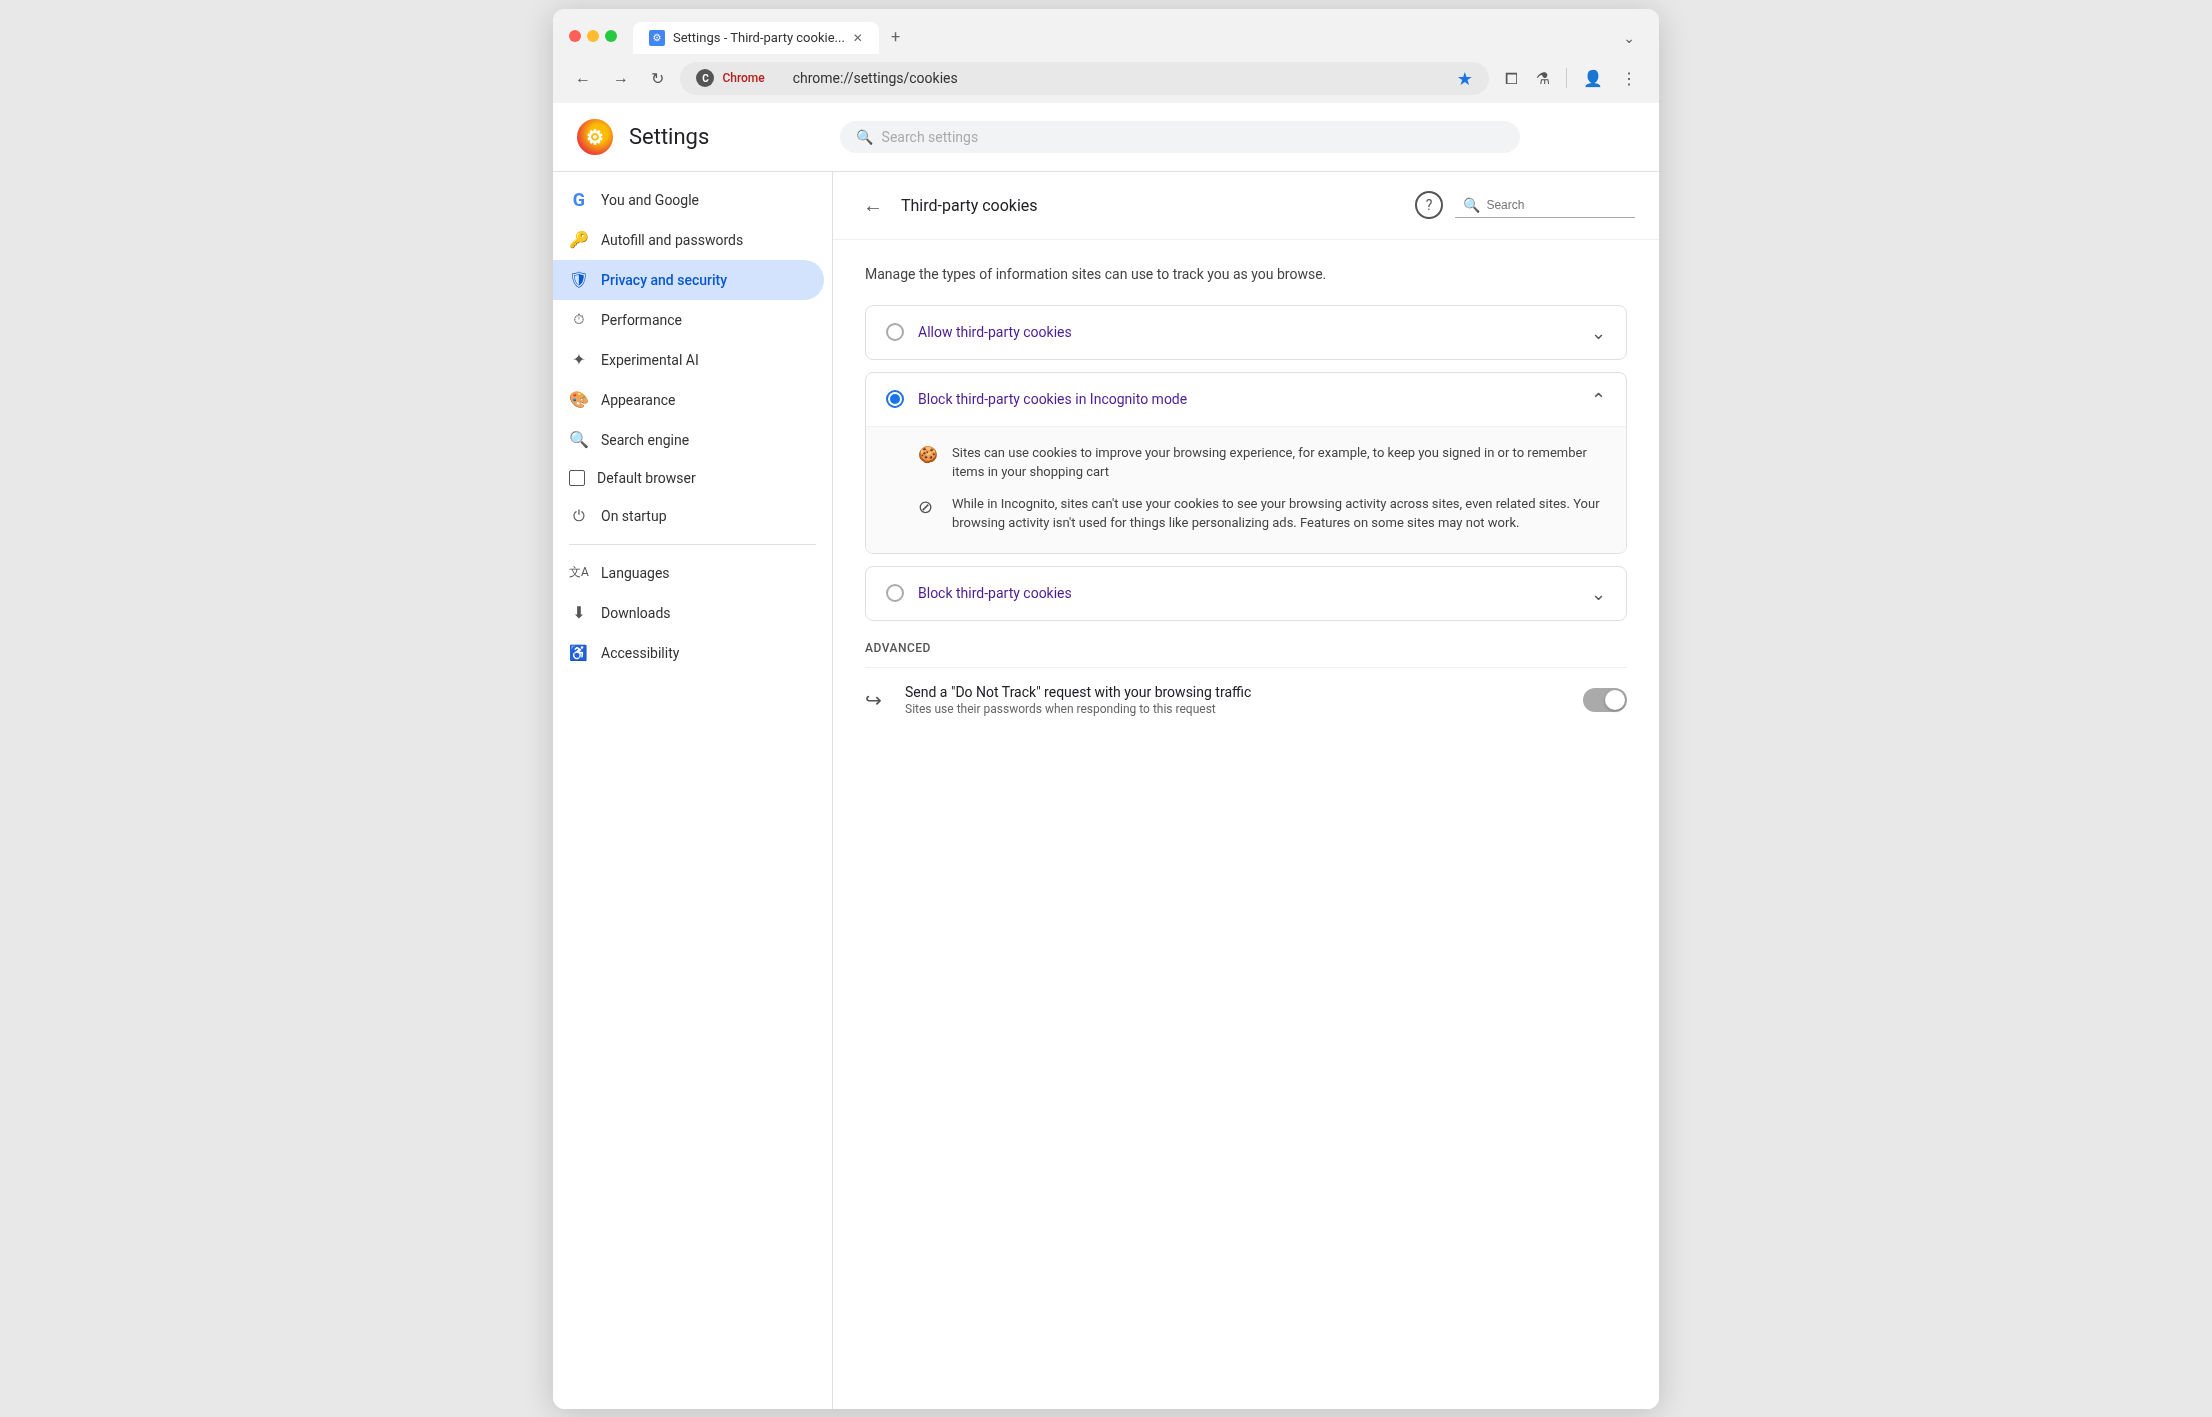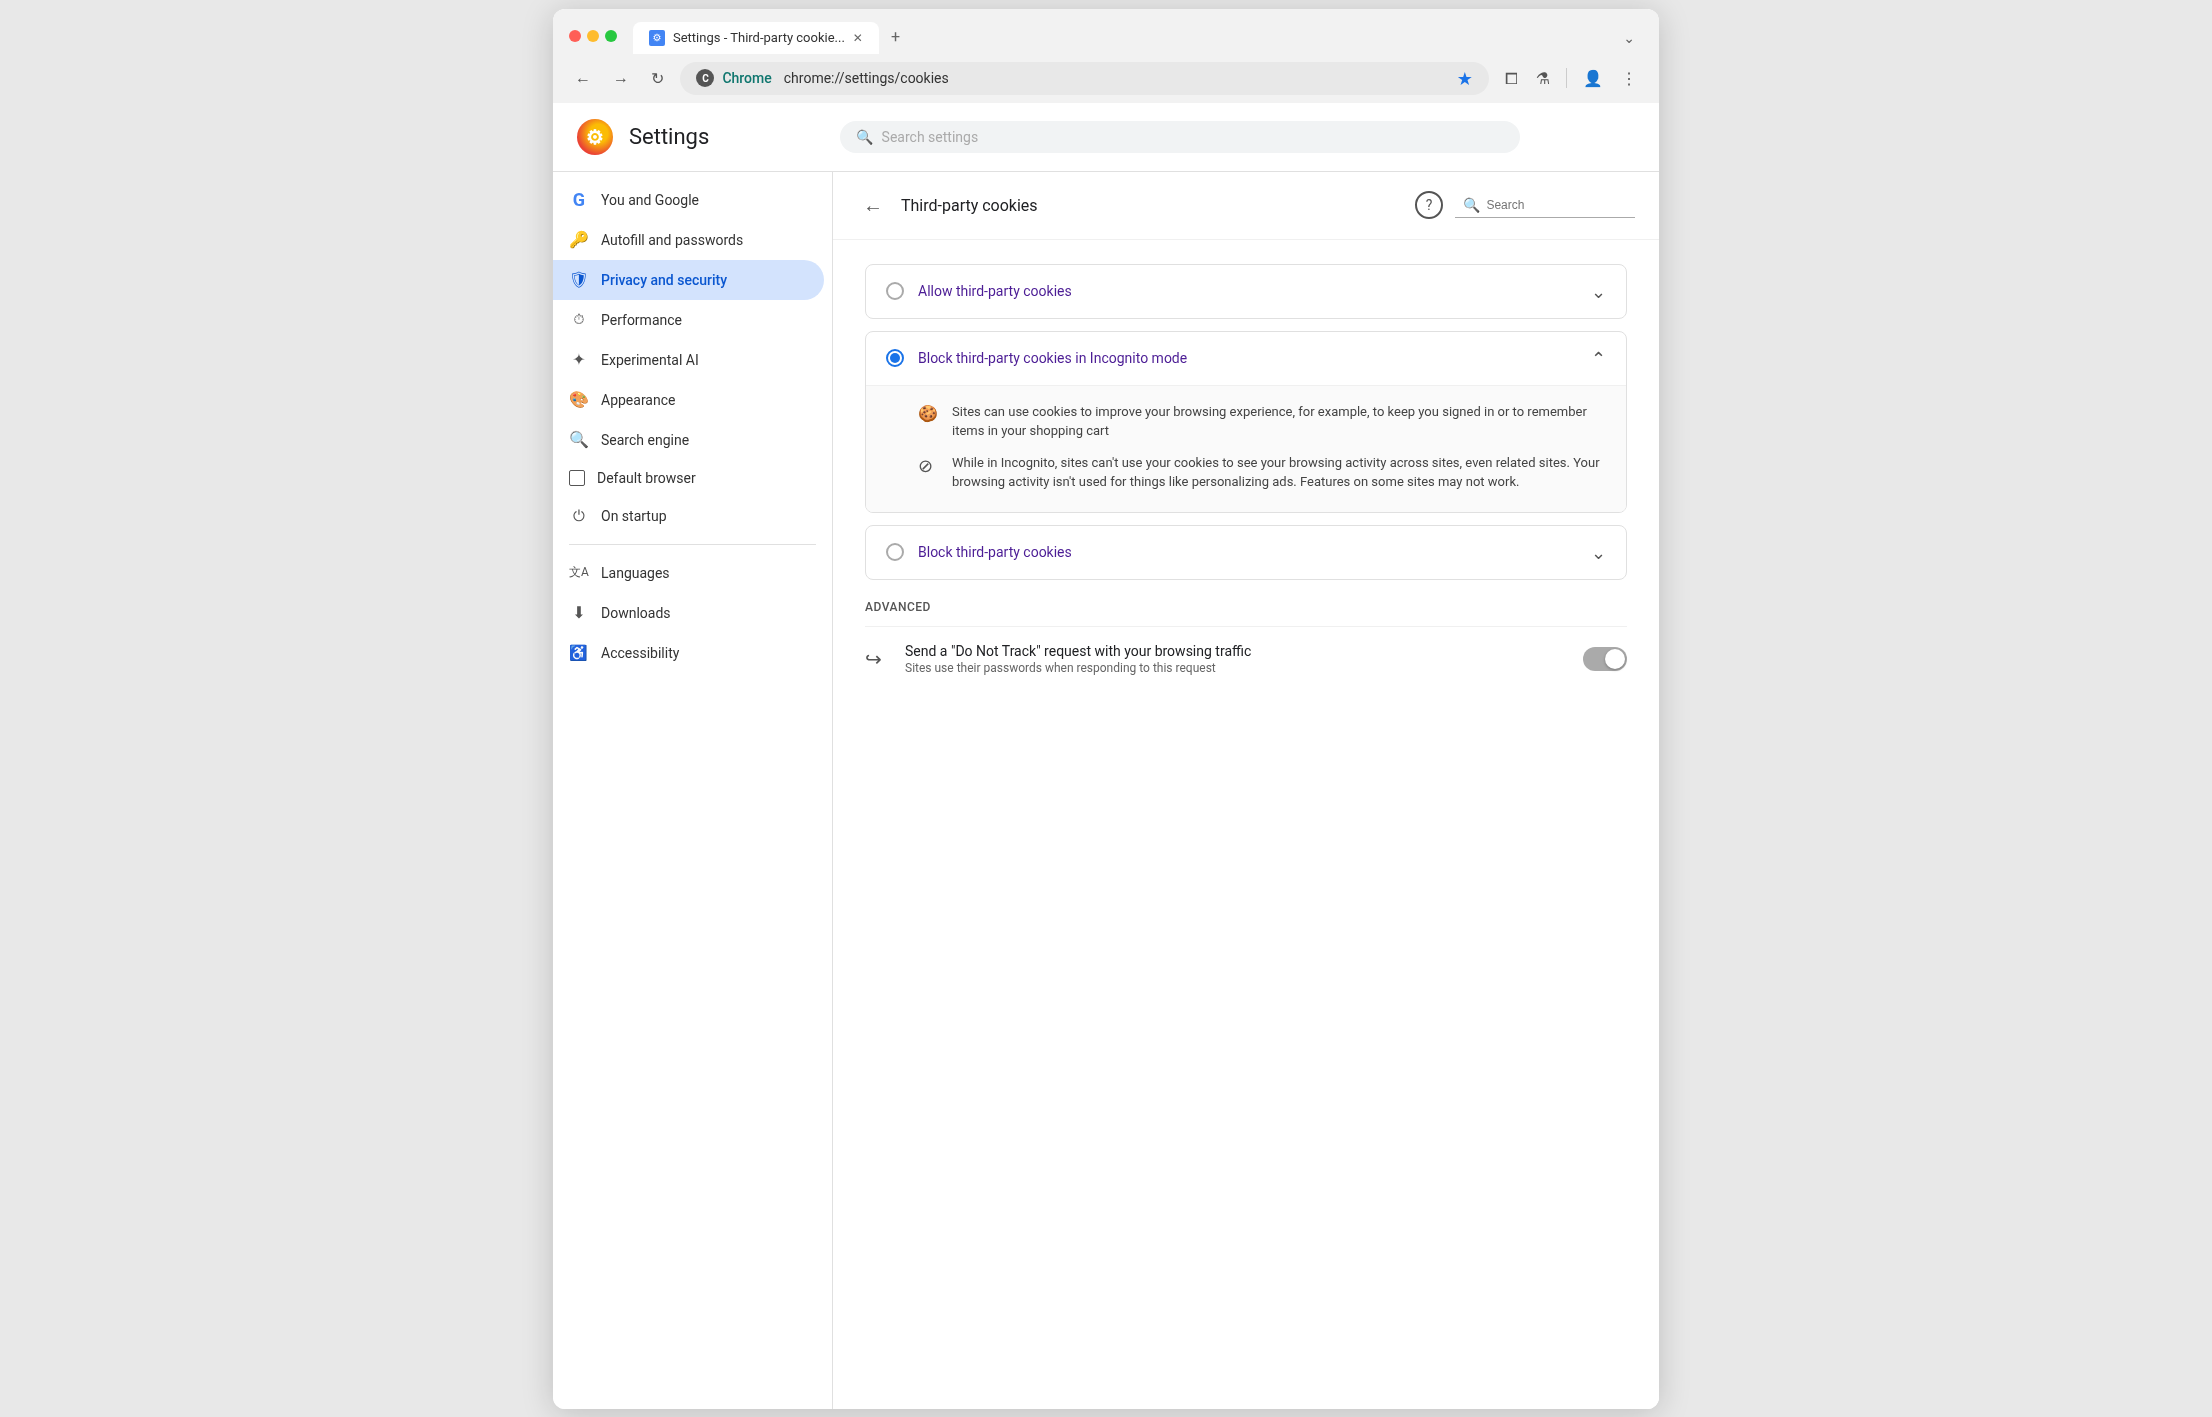--- a/index.html
+++ b/index.html
@@ -423,21 +423,21 @@
       <div class="tab-end">⌄</div>
     </div>
   </div>
 
   <div class="address-bar">
     <button class="nav-btn">←</button>
     <button class="nav-btn">→</button>
     <button class="nav-btn">↻</button>
     <div class="url-bar">
       <div class="url-icon">C</div>
-      <span style="color:#0f766e;font-size:14px;font-weight:500;margin-right:4px;">Chrome</span>
+      <span style="color:#b91c1c;font-size:12px;font-weight:500;margin-right:20px;">Chrome</span>
       <span class="url-text">chrome://settings/cookies</span>
       <span style="color:#1a73e8;font-size:18px;">★</span>
     </div>
     <div class="toolbar-icons">
       <div class="toolbar-icon">⧠</div>
       <div class="toolbar-icon">⚗</div>
       <div class="divider-v"></div>
       <div class="toolbar-icon">👤</div>
       <div class="toolbar-icon">⋮</div>
     </div>
@@ -516,20 +516,21 @@
           <button class="back-btn">←</button>
           <span class="content-title">Third-party cookies</span>
           <div class="help-icon">?</div>
           <div class="content-search">
             <span style="font-size:14px;color:#555;">🔍</span>
             <input type="text" placeholder="Search" style="">
           </div>
         </div>
 
         <div class="content-body">
+          <p class="intro-text">Manage the types of information sites can use to track you as you browse.</p>
 
           <div class="option-card">
             <div class="option-header">
               <div class="radio-btn"></div>
               <span class="option-label">Allow third-party cookies</span>
               <span class="chevron">⌄</span>
             </div>
           </div>
 
           <div class="option-card">

